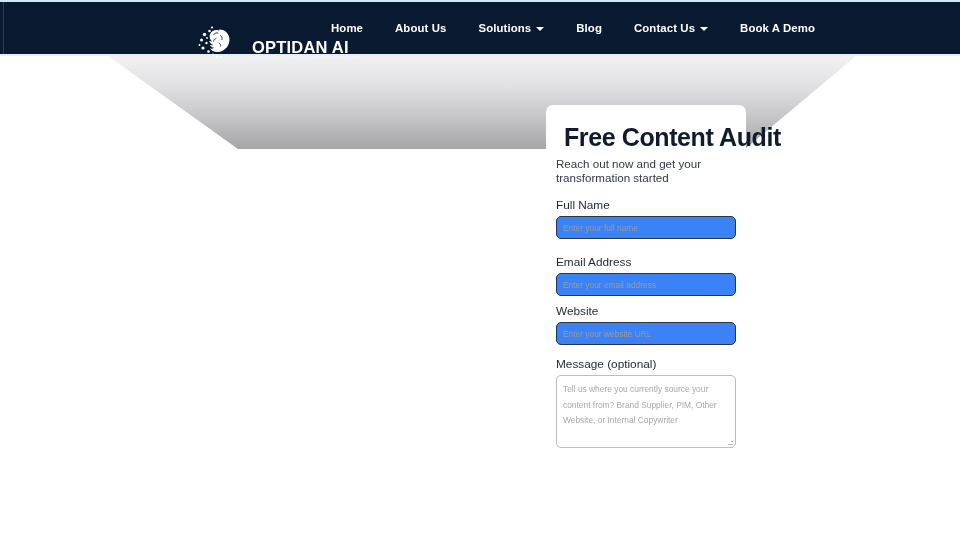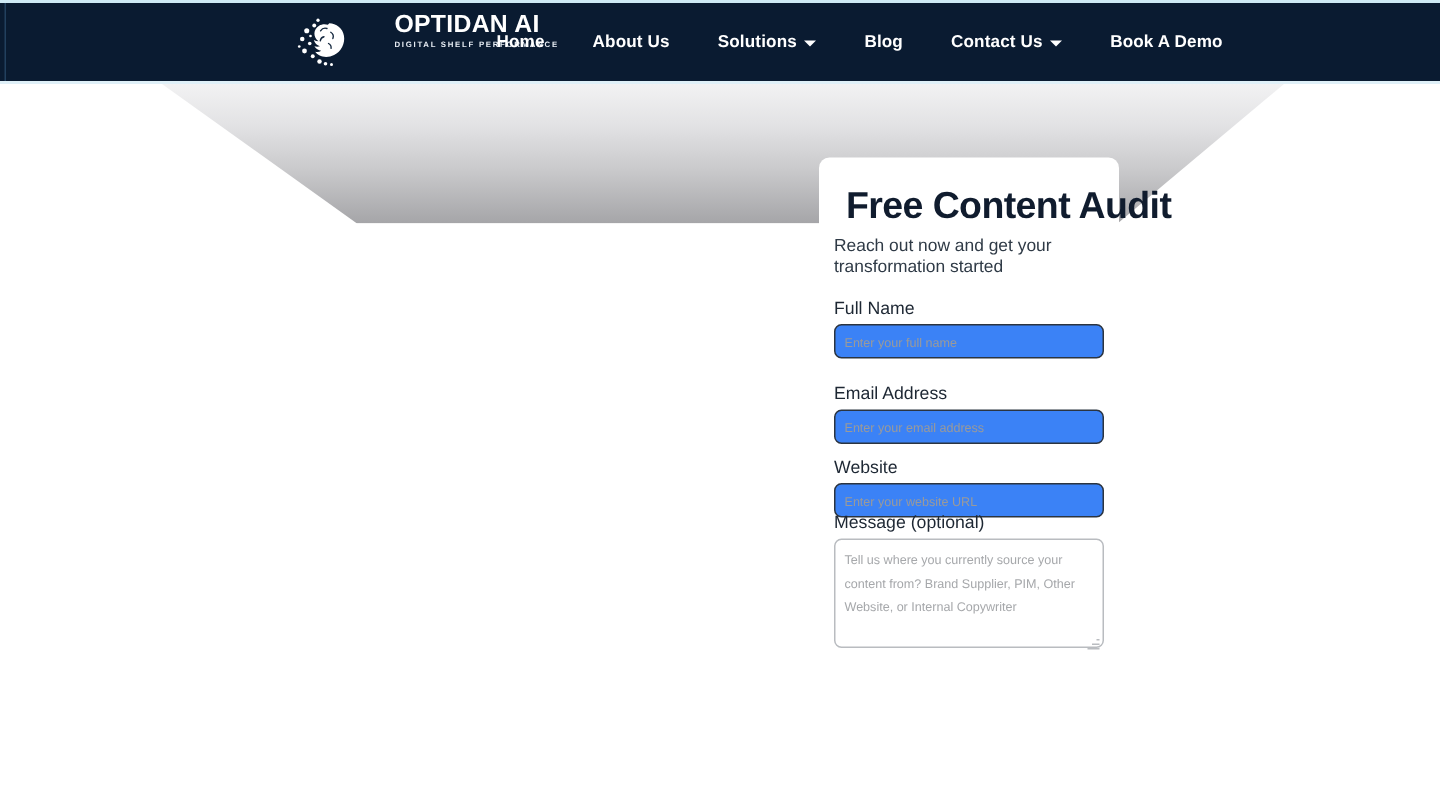--- a/index.html
+++ b/index.html
@@ -29,22 +29,22 @@
   .nav-underline {
     position:absolute; top:54px; left:0; width:960px; height:2px;
     background:#dff0f8; z-index:31;
   }
   .nav-edge {
     position:absolute; top:2px; left:3px; width:1px; height:52px;
     background:#22405e; z-index:32;
   }
 
   .brand {
-    position:absolute; left:196px; top:8px;
-    display:flex; align-items:flex-start; gap:25px;
+    position:absolute; left:196px; top:22px;
+    display:flex; align-items:flex-end; gap:14px;
   }
   .brand-mark { width:42px; height:42px; position:relative; flex:0 0 auto; }
   .brand-text { display:flex; flex-direction:column; justify-content:center; line-height:1; }
   .brand-name {
     color:#ffffff; font-size:16.5px; font-weight:bold;
     letter-spacing:0.2px; white-space:nowrap;
   }
   .brand-tag {
     color:#e8eef5; font-size:5.2px; font-weight:bold;
     letter-spacing:1.15px; margin-top:3px; white-space:nowrap;
@@ -222,21 +222,21 @@
     <div class="field" style="top:150px;">
       <label class="field-label">Email Address</label>
       <input type="email" placeholder="Enter your email address" style="">
     </div>
 
     <div class="field" style="top:199px;">
       <label class="field-label">Website</label>
       <input type="url" placeholder="Enter your website URL" style="">
     </div>
 
-    <div class="field" style="top:236px;">
+    <div class="field" style="top:252px;">
       <label class="field-label">Message (optional)</label>
       <div style="position:relative;">
         <textarea placeholder="Tell us where you currently source your content from? Brand Supplier, PIM, Other Website, or Internal Copywriter" style=""></textarea>
         <span class="resize-grip">
           <i></i>
             <i></i>
             <i></i>
         </span>
       </div>
     </div>

